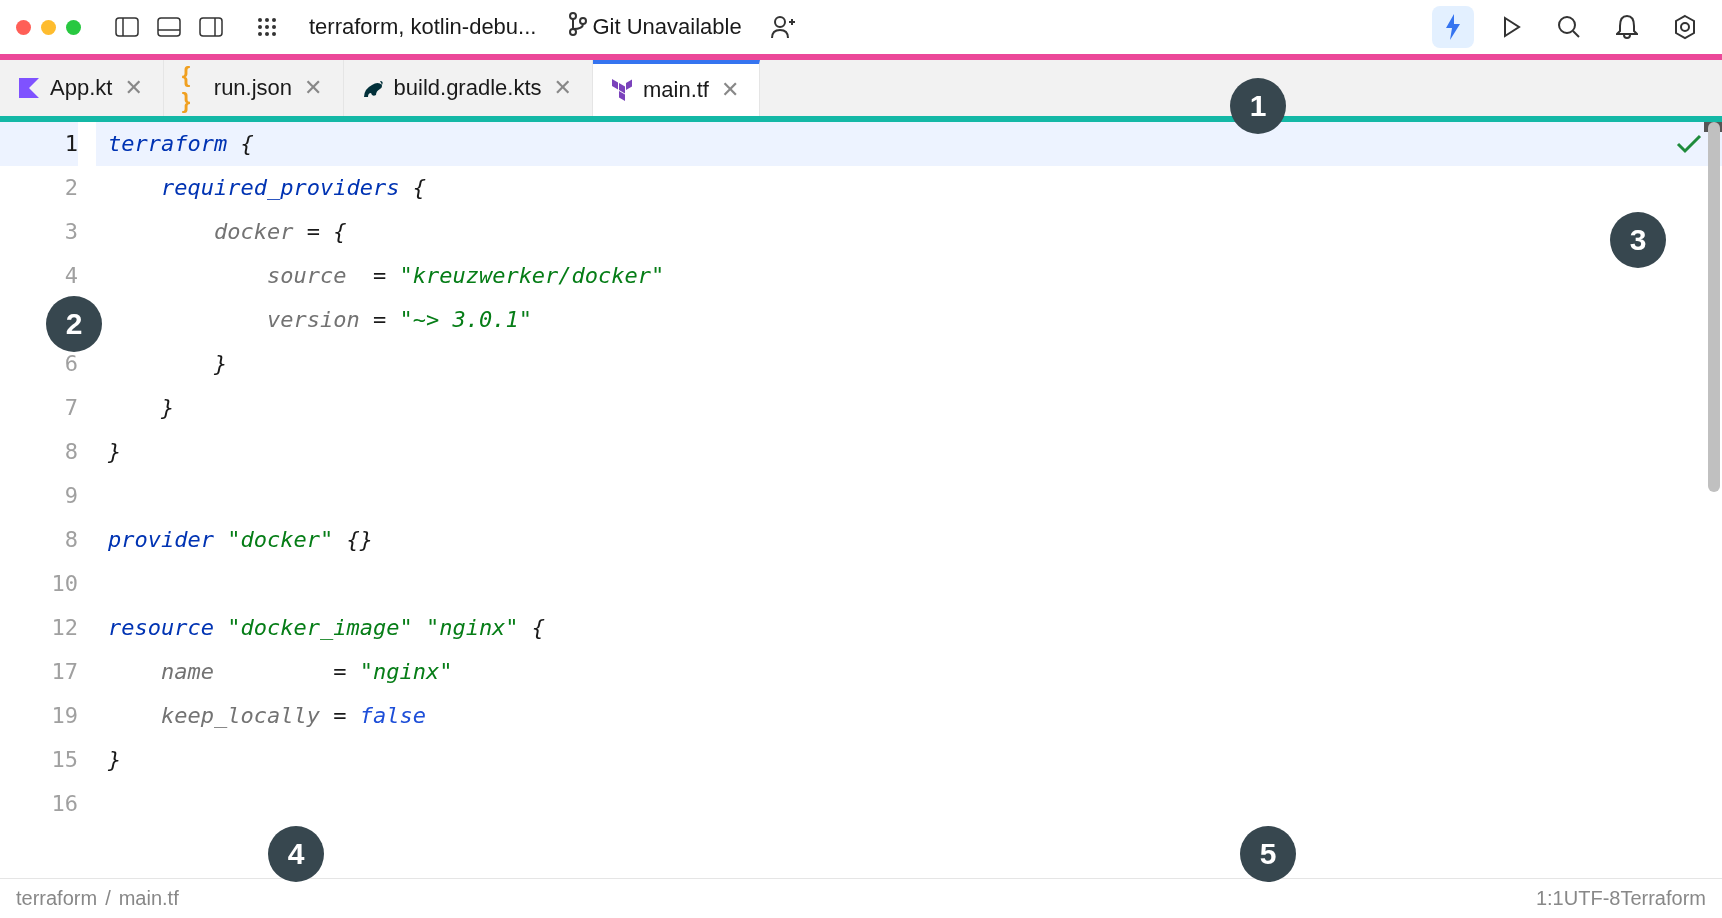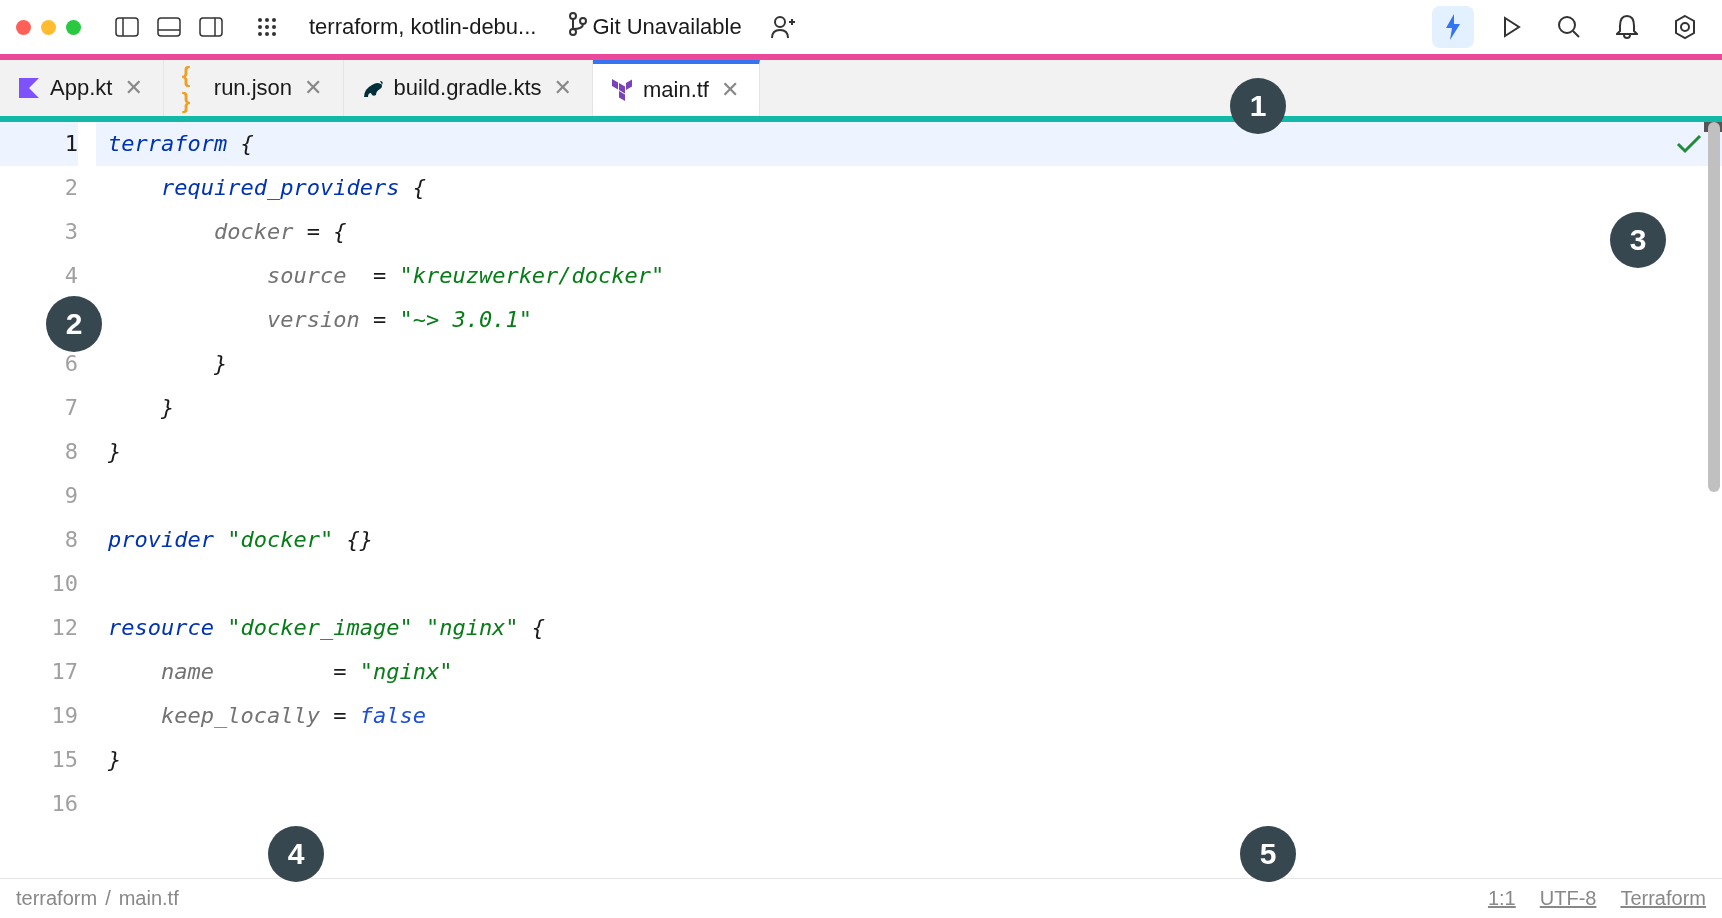--- a/index.html
+++ b/index.html
@@ -223,22 +223,20 @@
       color: #888;
     }
     .breadcrumb {
       display: flex;
       gap: 8px;
       align-items: center;
     }
     .statusbar-right {
       margin-left: auto;
       display: flex;
-      gap: 24px;
-      text-decoration: underline;
     }
     
     
     .annotation {
       position: absolute;
       width: 56px;
       height: 56px;
       border-radius: 50%;
       background: #37474f;
       color: #ffffff;

